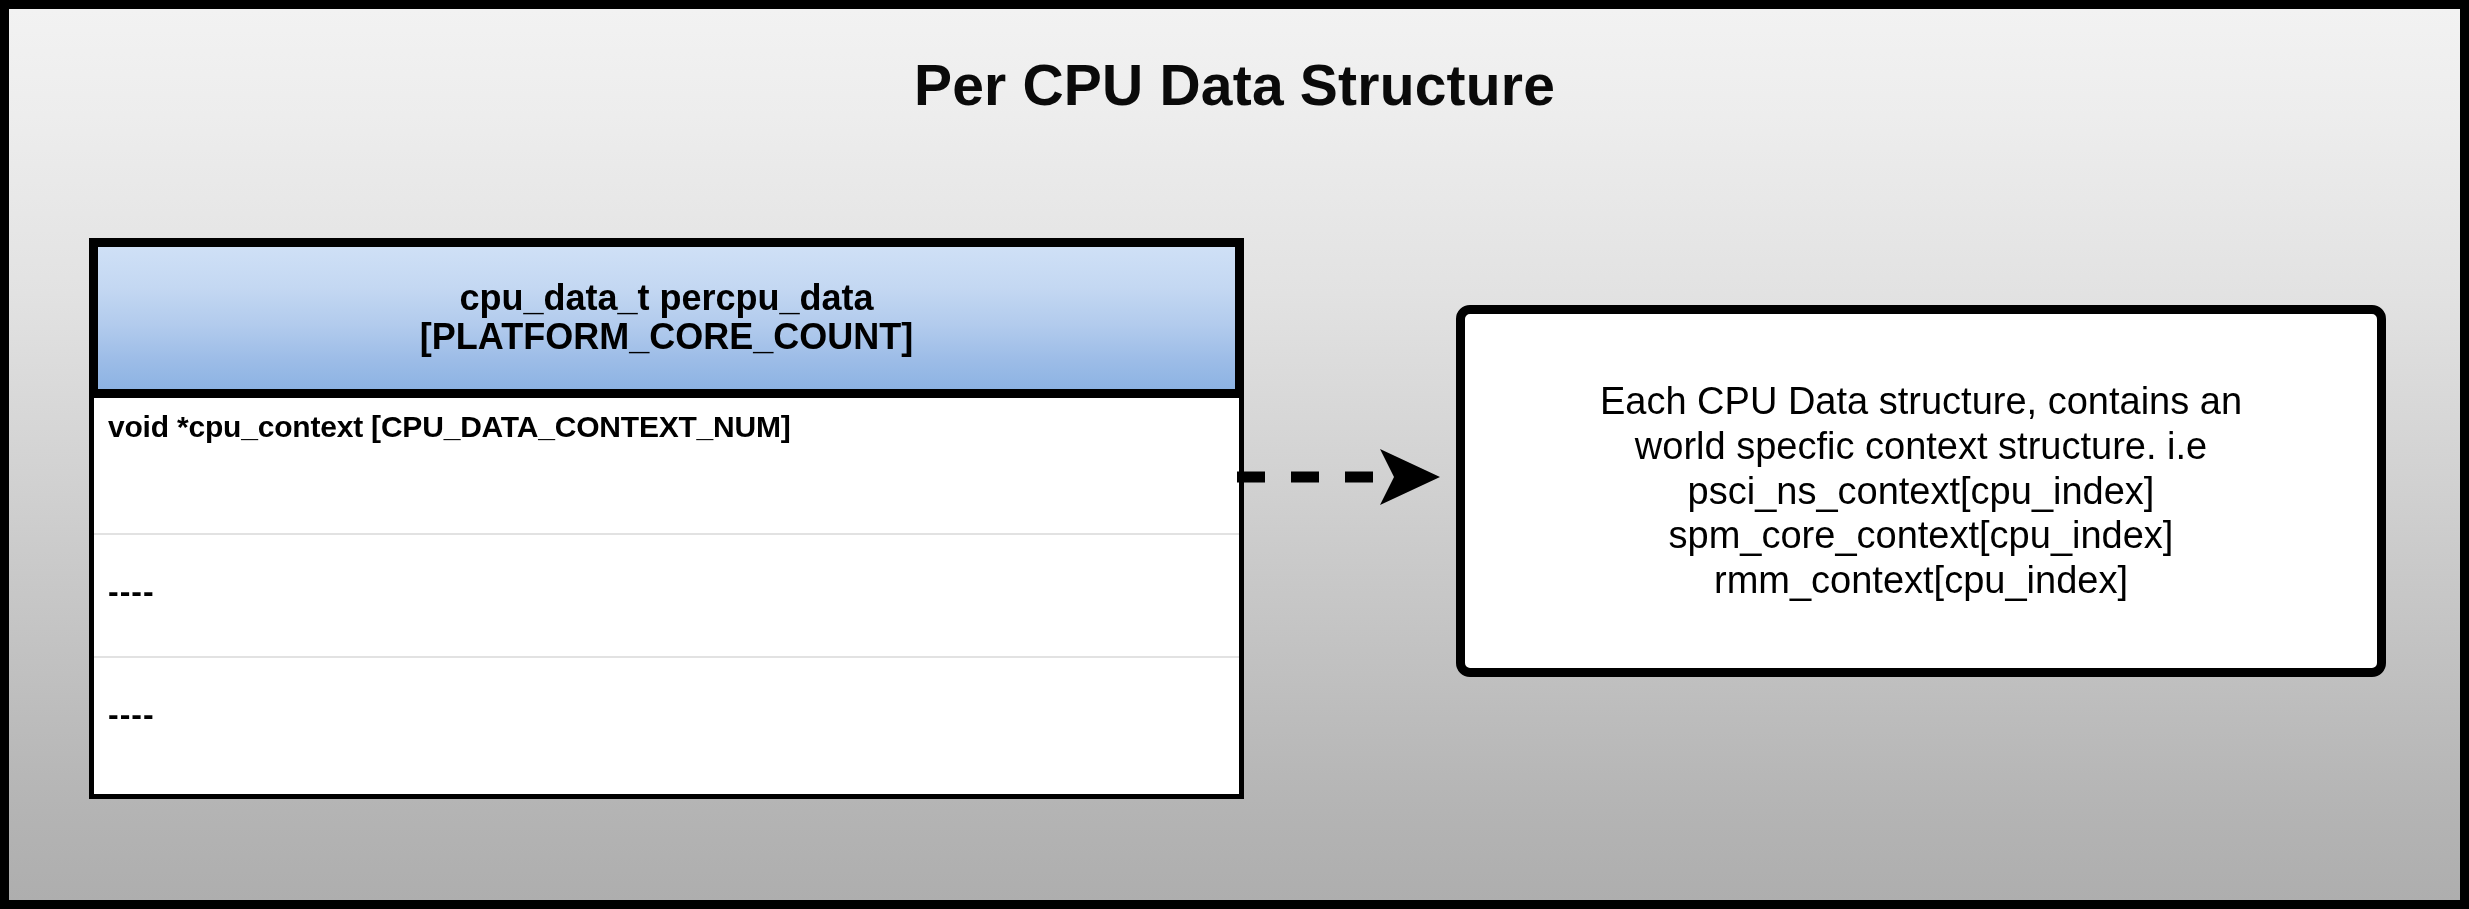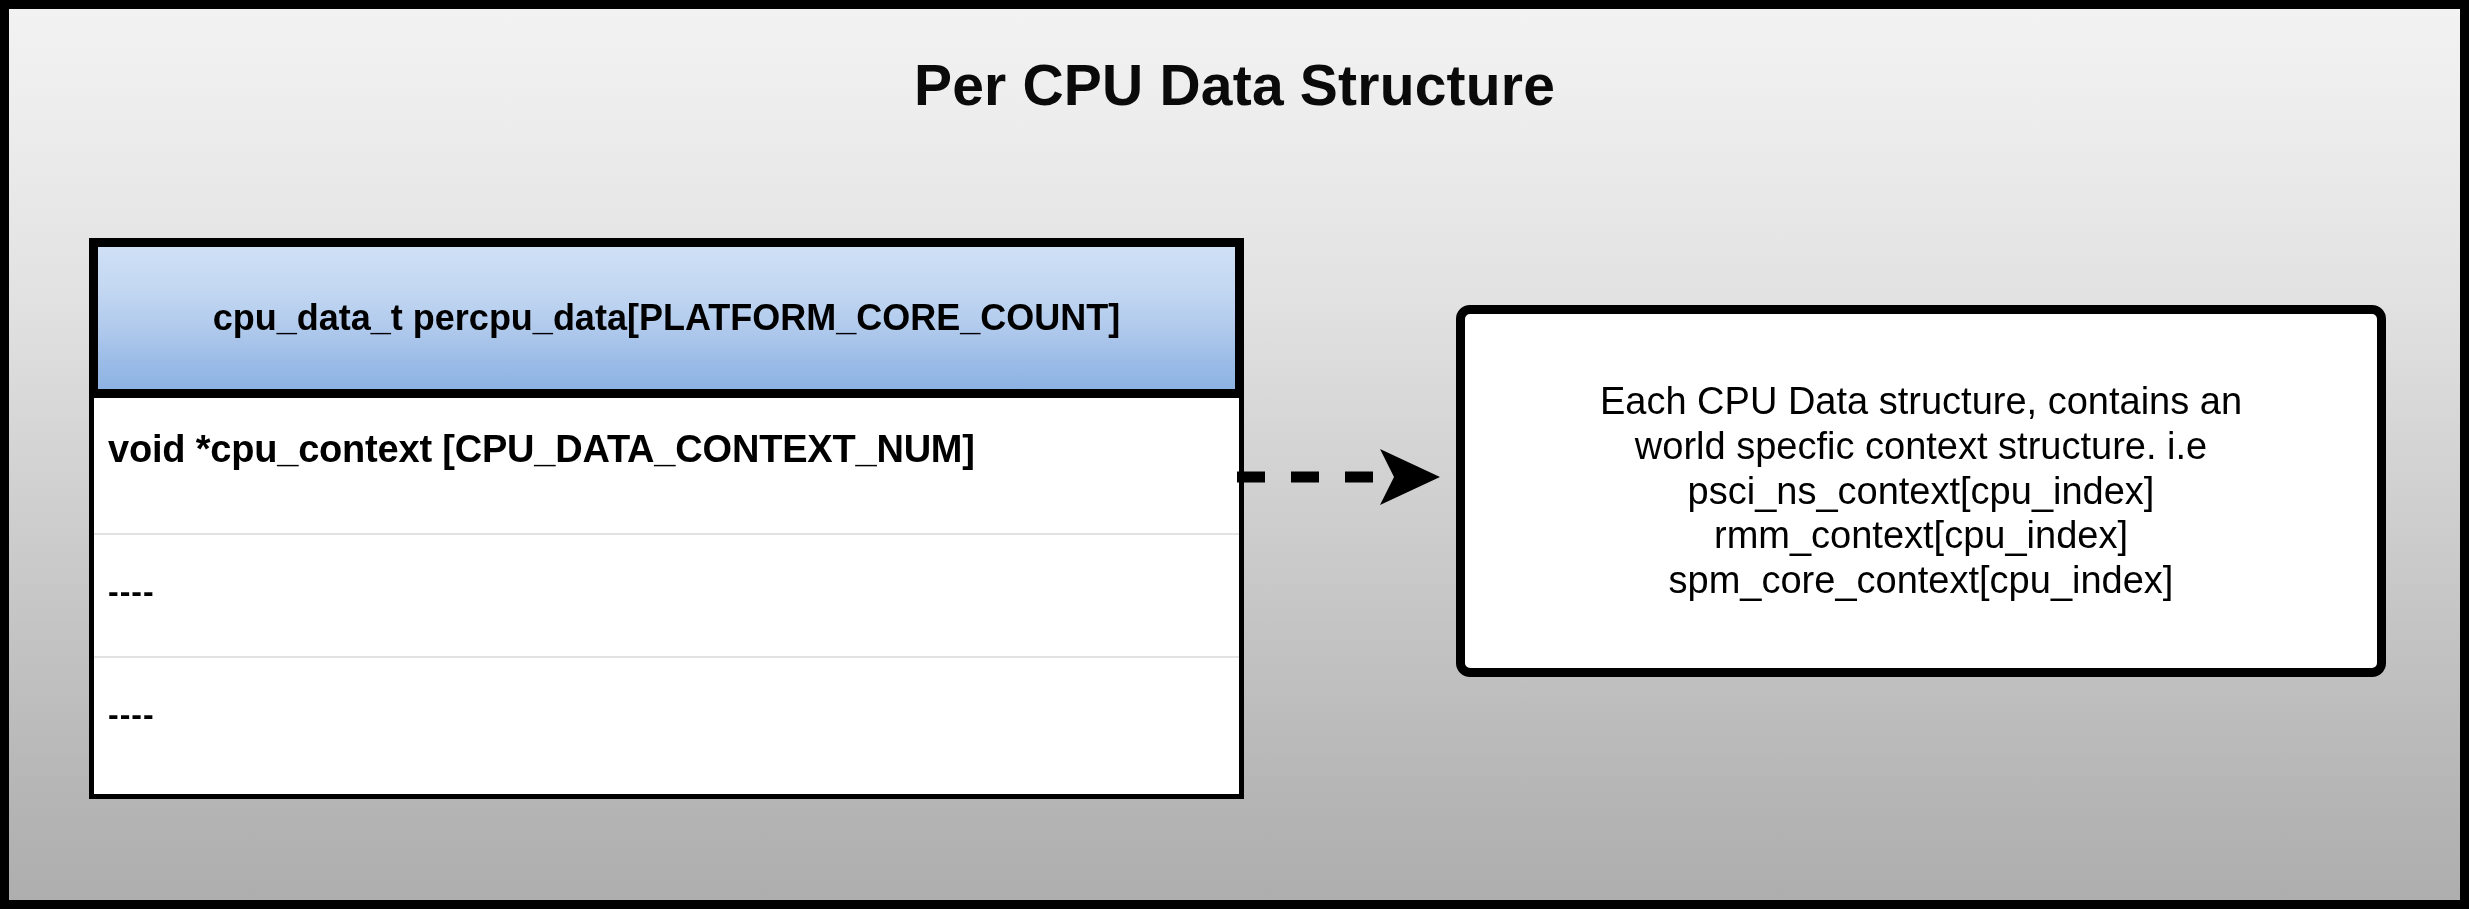--- a/index.html
+++ b/index.html
@@ -49,21 +49,21 @@
   #struct-header {
     position: absolute;
     left: 0;
     top: 0;
     width: 1155px;
     height: 160px;
     box-sizing: border-box;
     border: 9px solid #000000;
     background: linear-gradient(to bottom, #cfe0f6 0%, #c4d8f2 28%, #b2cbed 55%, #9cbce7 80%, #8db3e3 100%);
     display: flex;
-    flex-direction: row;
+    flex-direction: column;
     align-items: center;
     justify-content: center;
   }
   #struct-header .hdr-line {
     font-size: 36px;
     font-weight: bold;
     color: #000000;
     line-height: 1.08;
     white-space: nowrap;
     text-align: center;
@@ -89,22 +89,22 @@
   .struct-row + .struct-row {
     border-top: 2px solid #e2e2e2;
   }
   #row-0 { height: 135px; }
   #row-1 { height: 123px; }
   #row-2 { height: 134px; }
 
   .struct-row .cell-text {
     position: absolute;
     left: 14px;
-    top: 30px;
-    font-size: 38px;
+    top: 12px;
+    font-size: 30px;
     font-weight: bold;
     color: #000000;
     white-space: nowrap;
     letter-spacing: -0.2px;
   }
   #row-1 .cell-text, #row-2 .cell-text {
     font-size: 32px;
     top: 38px;
     letter-spacing: 1px;
   }
@@ -173,17 +173,17 @@
 
   <svg id="dashed-arrow" viewBox="0 0 210 72">
     <line x1="0" y1="36" x2="150" y2="36" stroke="#000000" stroke-width="11" stroke-dasharray="28 26"></line>
     <polygon points="143,8 203,36 143,64 157,36" fill="#000000"></polygon>
   </svg>
 
   <div id="note-box">
     <div class="note-line">Each CPU Data structure, contains an</div>
     <div class="note-line">world specfic context structure. i.e</div>
     <div class="note-line">psci_ns_context[cpu_index]</div>
+    <div class="note-line">spm_core_context[cpu_index]</div>
     <div class="note-line">rmm_context[cpu_index]</div>
-    <div class="note-line">spm_core_context[cpu_index]</div>
   </div>
 
 </div>
 
 </body></html>

